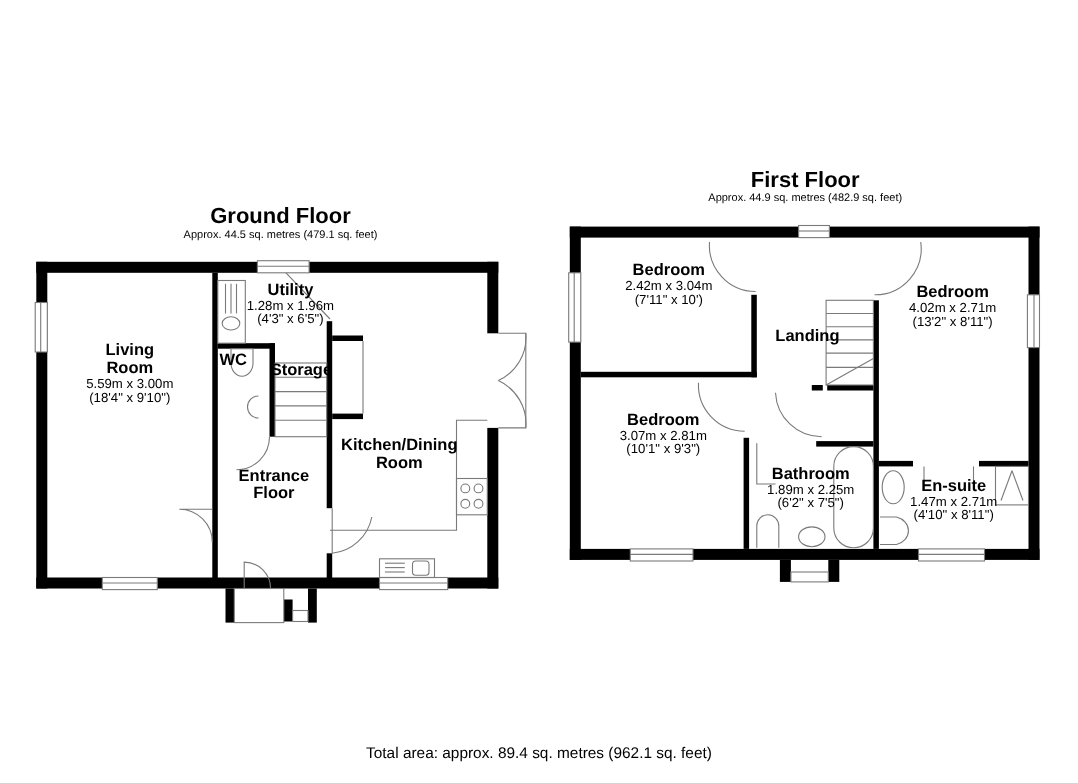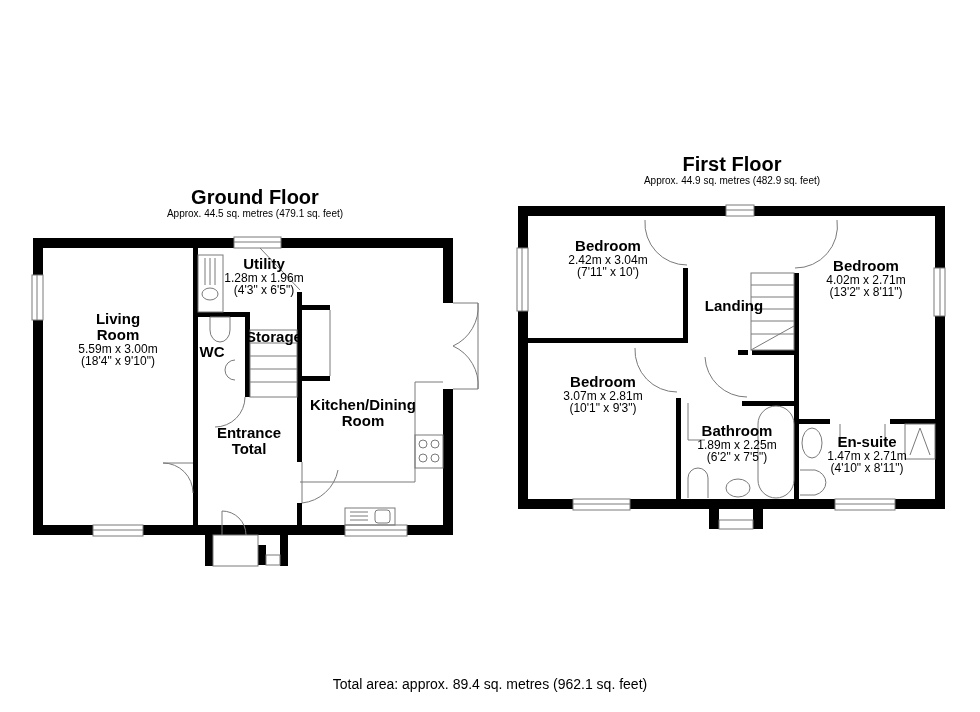--- a/index.html
+++ b/index.html
@@ -164,29 +164,29 @@
   <span class="name">Living</span>
   <span class="name">Room</span>
   <span class="dim">5.59m x 3.00m</span>
   <span class="dim">(18'4" x 9'10")</span>
 </div>
 <div class="room" style="left:264px; top:256px;">
   <span class="name">Utility</span>
   <span class="dim">1.28m x 1.96m</span>
   <span class="dim">(4'3" x 6'5")</span>
 </div>
-<div class="room" style="left:212px; top:344px;">
+<div class="room" style="left:212px; top:320px;">
   <span class="name">WC</span>
 </div>
 <div class="room" style="left:274px; top:329px;">
   <span class="name">Storage</span>
 </div>
 <div class="room" style="left:249px; top:425px;">
   <span class="name">Entrance</span>
-  <span class="name">Total</span>
+  <span class="name">Floor</span>
 </div>
 <div class="room" style="left:363px; top:397px;">
   <span class="name">Kitchen/Dining</span>
   <span class="name">Room</span>
 </div>
 
 <div class="room" style="left:608px; top:238px;">
   <span class="name">Bedroom</span>
   <span class="dim">2.42m x 3.04m</span>
   <span class="dim">(7'11" x 10')</span>

